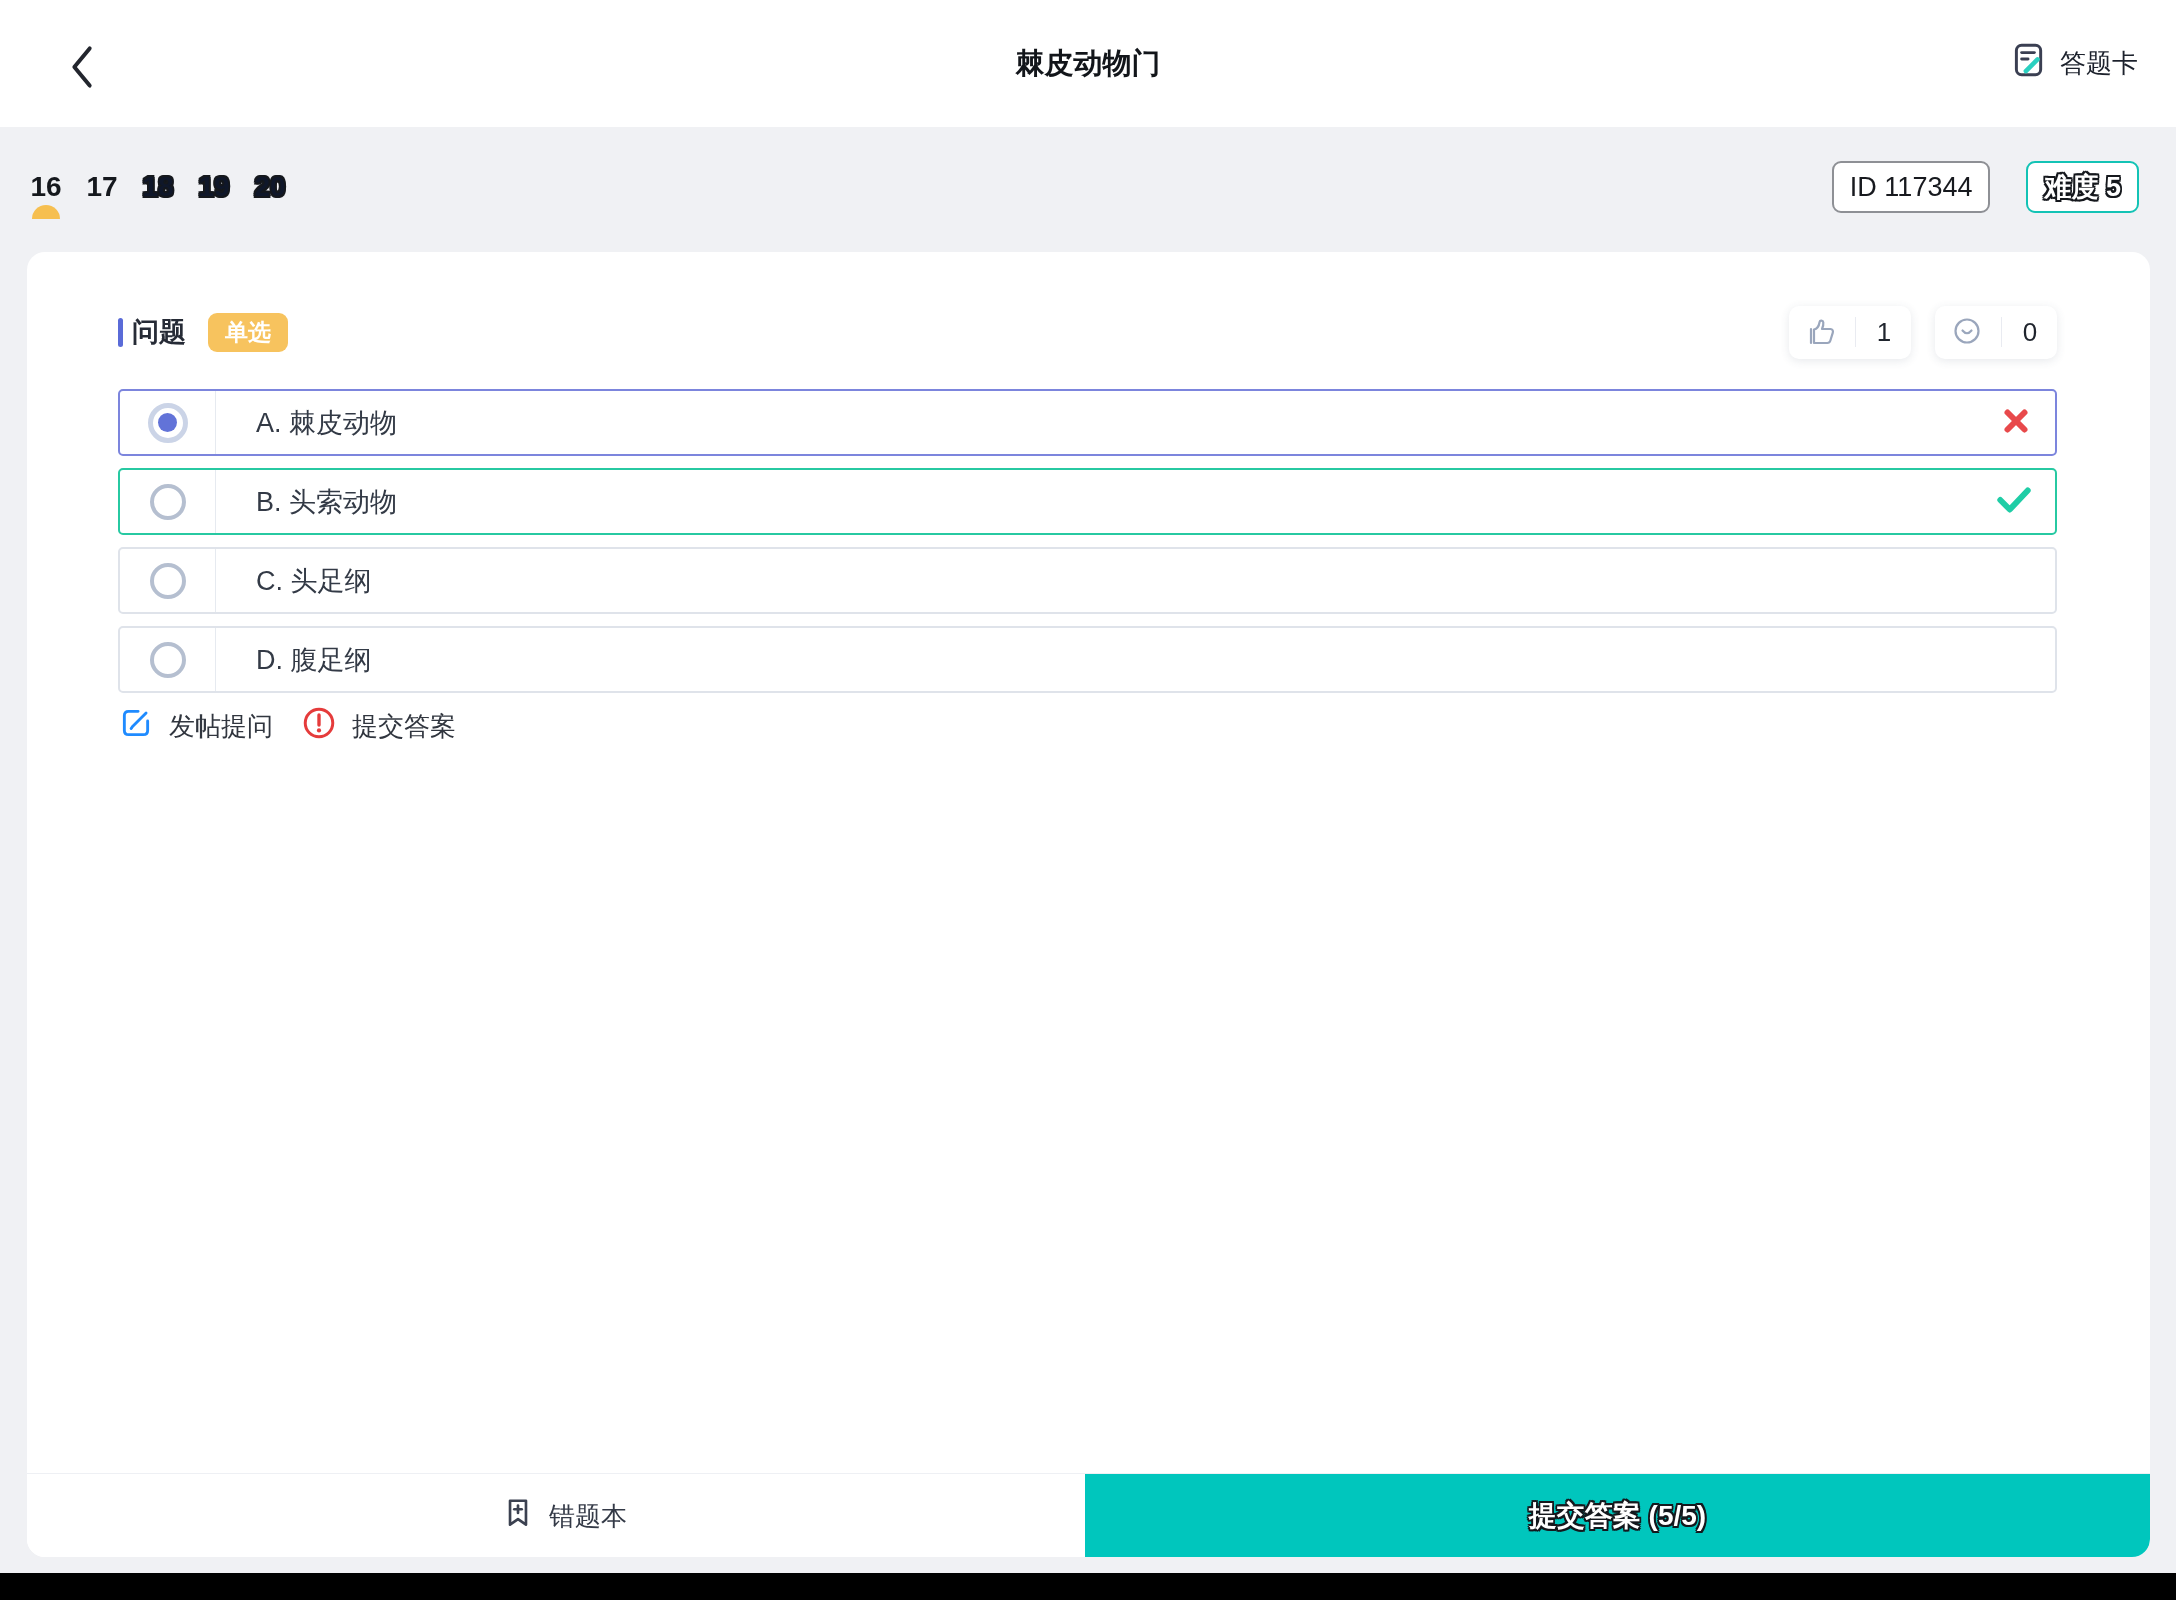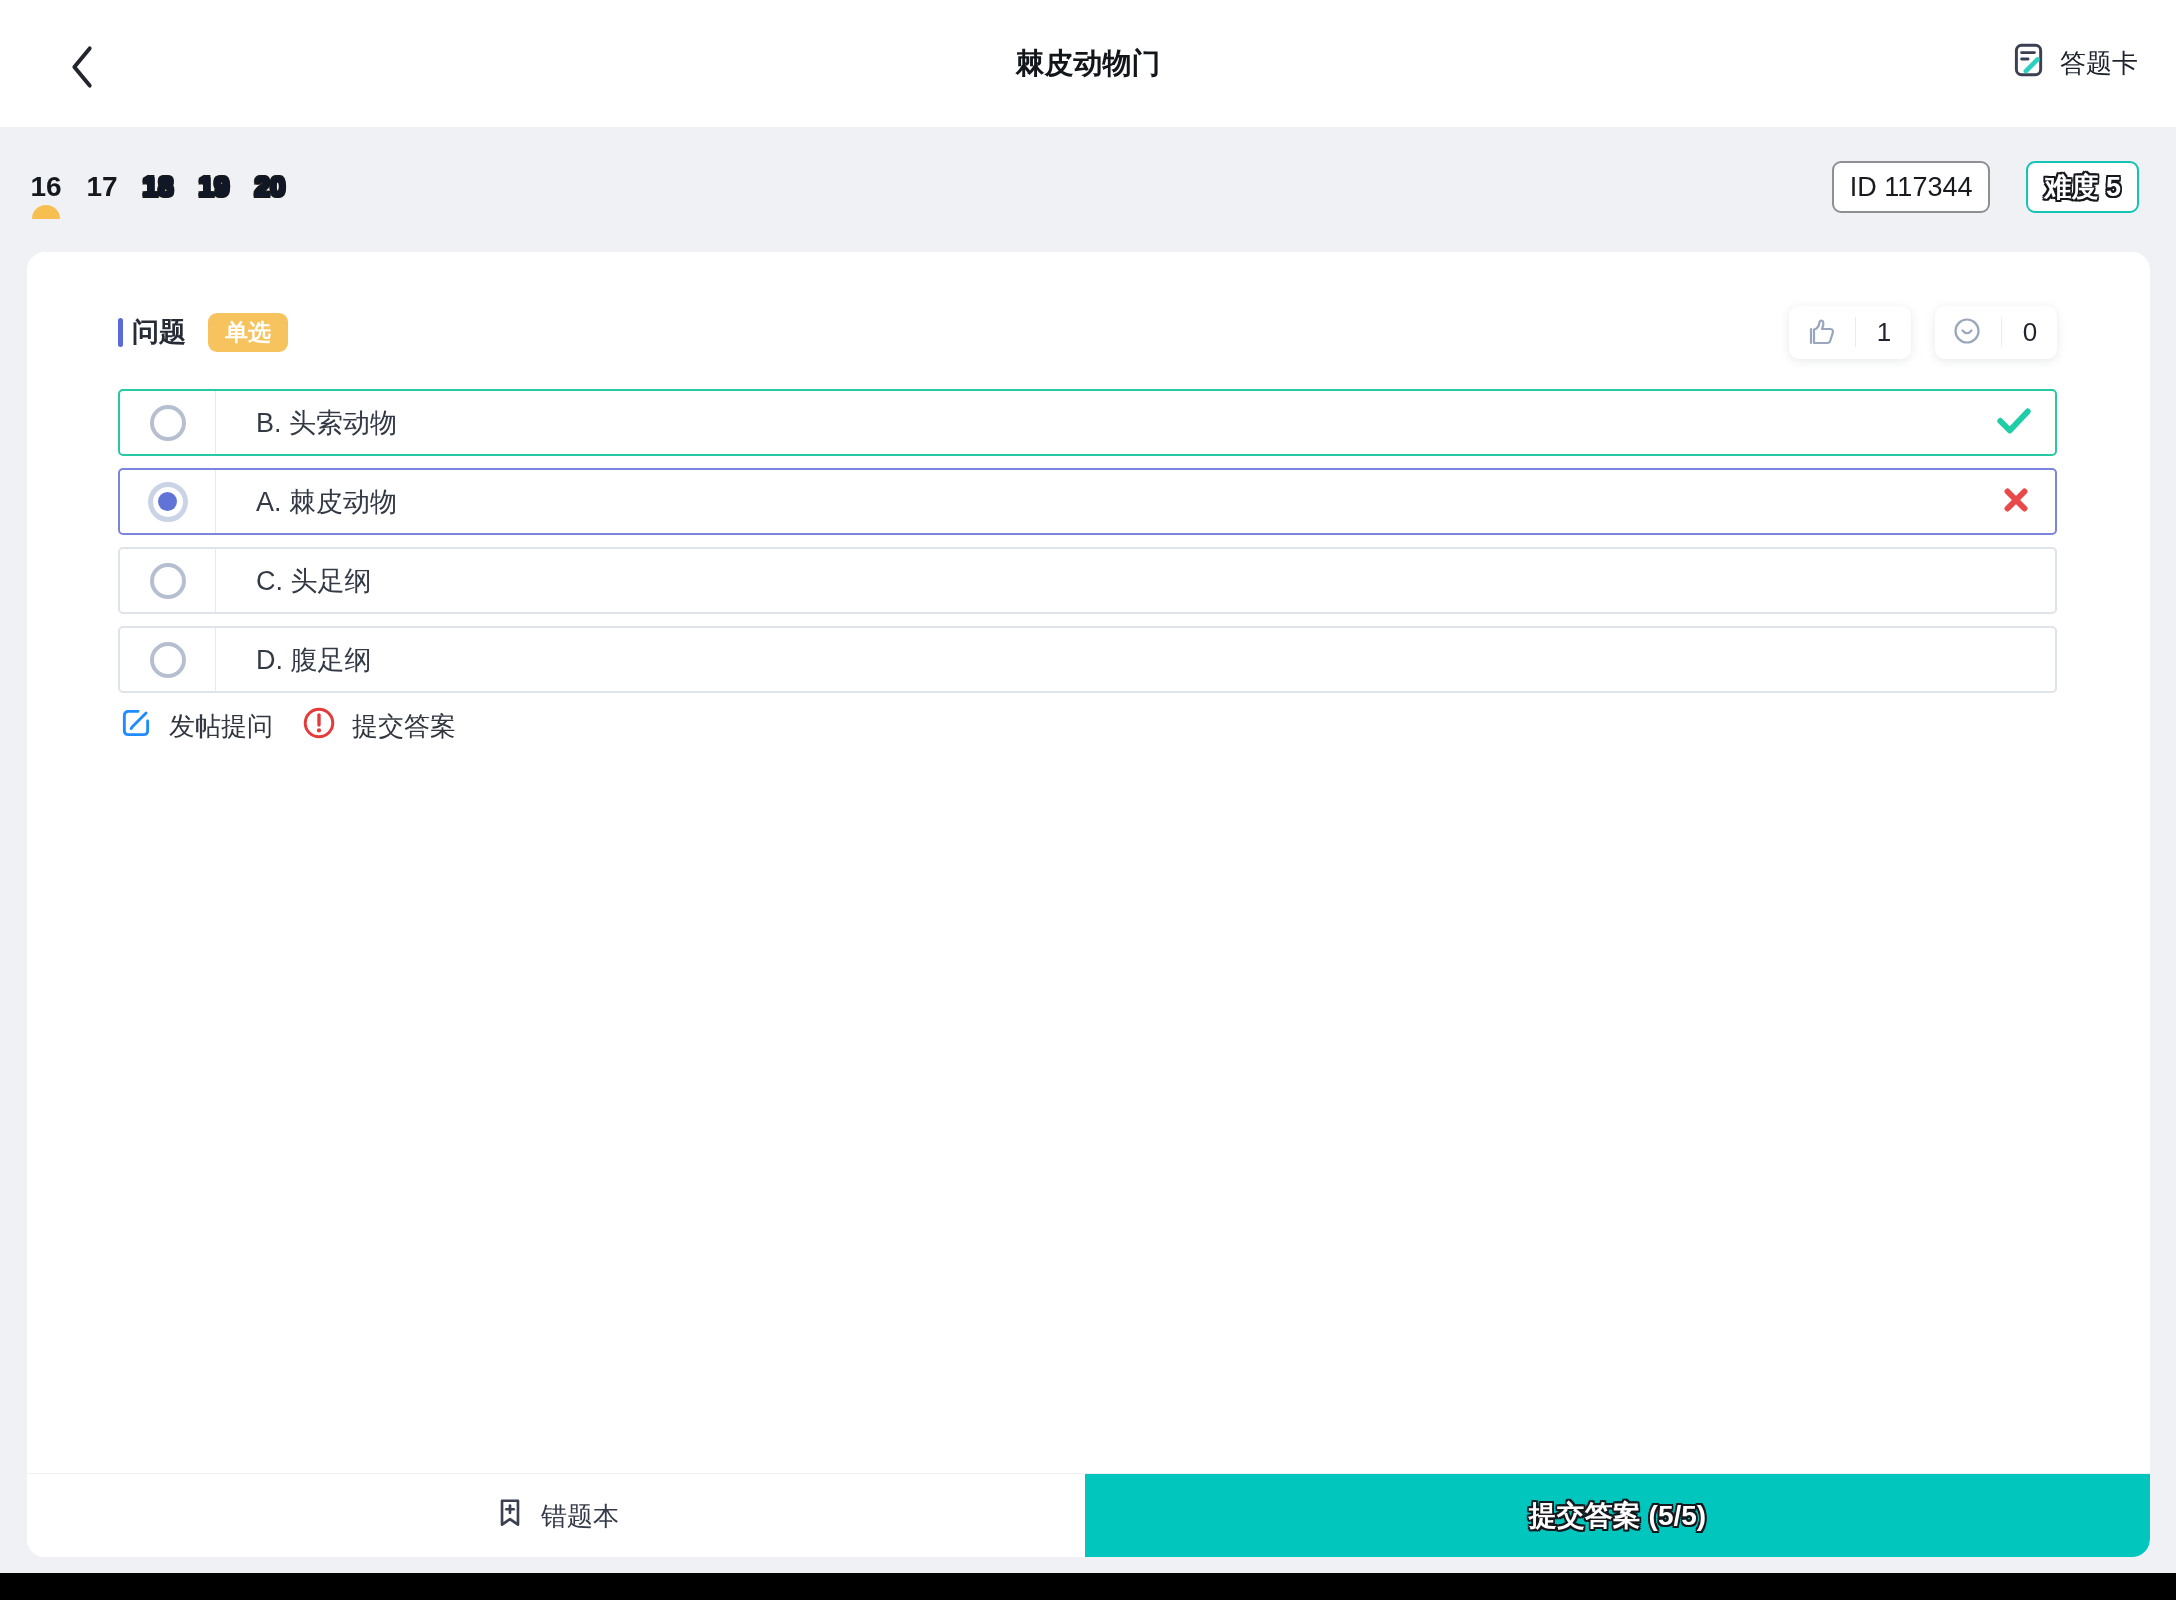--- a/index.html
+++ b/index.html
@@ -51,21 +51,21 @@
   .radio.checked { width:40px; height:40px; border:5px solid #cbd4e7; display:flex; align-items:center; justify-content:center; }
   .radio.checked::after { content:""; width:19px; height:19px; border-radius:50%; background:#6273d8; }
   .opt-text { display:flex; align-items:center; padding-left:40px; font-size:27px; color:#333a46; }
   .result-icon { position:absolute; right:22px; top:50%; transform:translateY(-50%); }
 
   .actions { margin-top:12px; display:flex; justify-content:flex-start; align-items:center; gap:28px; }
   .action-btn { display:flex; align-items:center; gap:15px; background:none; border:none; cursor:pointer; font-size:26px; color:#31363f; }
 
   
   .card-footer { position:absolute; left:0; right:0; bottom:0; height:84px; border-top:1px solid #eef0f4; background:#fff; }
-  .wrongbook-btn { position:absolute; left:0; top:0; width:1058px; height:84px; display:flex; align-items:center; justify-content:center; gap:14px; background:none; border:none; cursor:pointer; font-size:26px; color:#343a47; }
+  .wrongbook-btn { position:absolute; left:8px; top:0; width:1058px; height:84px; display:flex; align-items:center; justify-content:center; gap:14px; background:none; border:none; cursor:pointer; font-size:26px; color:#343a47; }
   .submit-btn { position:absolute; left:1058px; top:0; width:1065px; height:84px; border:none; background:#00c6bd; border-radius:0 0 18px 0; cursor:pointer; font-size:28px; font-weight:700; }
 
   .bottom-black { position:absolute; left:0; right:0; bottom:0; height:27px; background:#000000; }
 </style>
 </head>
 <body>
 
 <div class="screen">
 
   <header class="topbar">
@@ -148,40 +148,40 @@
               </svg>
             </span>
             <i class="vdiv"></i>
             <span class="count">0</span>
           </button>
         </div>
       </div>
 
 
       <div class="options">
-        <div class="option correct">
-          <div class="radio-cell">
-            <span class="radio"></span>
-          </div>
-          <span class="opt-text">B. 头索动物</span>
-          <span class="result-icon">
-            <svg width="38" height="30" viewBox="0 0 36 28">
-                <polyline points="5,14 14,23 31,5" fill="none" stroke="#1fcda6" stroke-width="5.6" stroke-linecap="round" stroke-linejoin="round"></polyline>
-              </svg>
-          </span>
-        </div>
         <div class="option sel-wrong">
           <div class="radio-cell">
             <span class="radio checked"></span>
           </div>
           <span class="opt-text">A. 棘皮动物</span>
           <span class="result-icon">
             <svg width="34" height="34" viewBox="0 0 32 32">
                 <line x1="8" y1="8" x2="24" y2="24" stroke="#e8494b" stroke-width="5.6" stroke-linecap="round"></line>
                 <line x1="24" y1="8" x2="8" y2="24" stroke="#e8494b" stroke-width="5.6" stroke-linecap="round"></line>
+              </svg>
+          </span>
+        </div>
+        <div class="option correct">
+          <div class="radio-cell">
+            <span class="radio"></span>
+          </div>
+          <span class="opt-text">B. 头索动物</span>
+          <span class="result-icon">
+            <svg width="38" height="30" viewBox="0 0 36 28">
+                <polyline points="5,14 14,23 31,5" fill="none" stroke="#1fcda6" stroke-width="5.6" stroke-linecap="round" stroke-linejoin="round"></polyline>
               </svg>
           </span>
         </div>
         <div class="option">
           <div class="radio-cell">
             <span class="radio"></span>
           </div>
           <span class="opt-text">C. 头足纲</span>
         </div>
         <div class="option">

